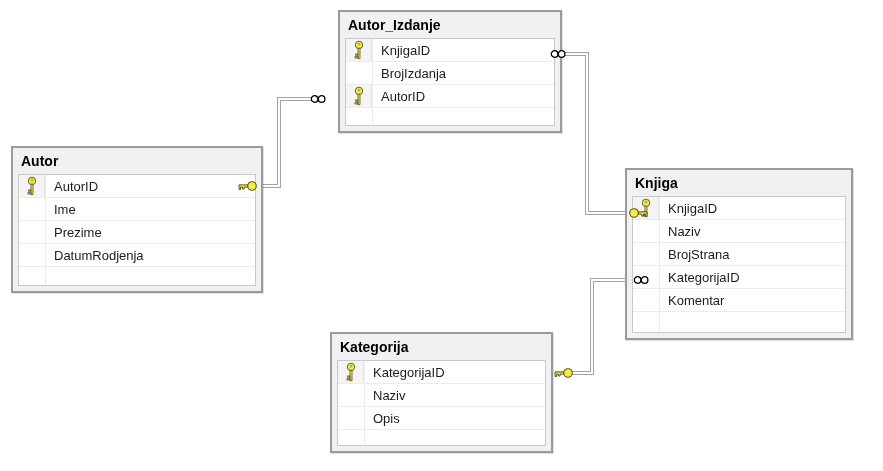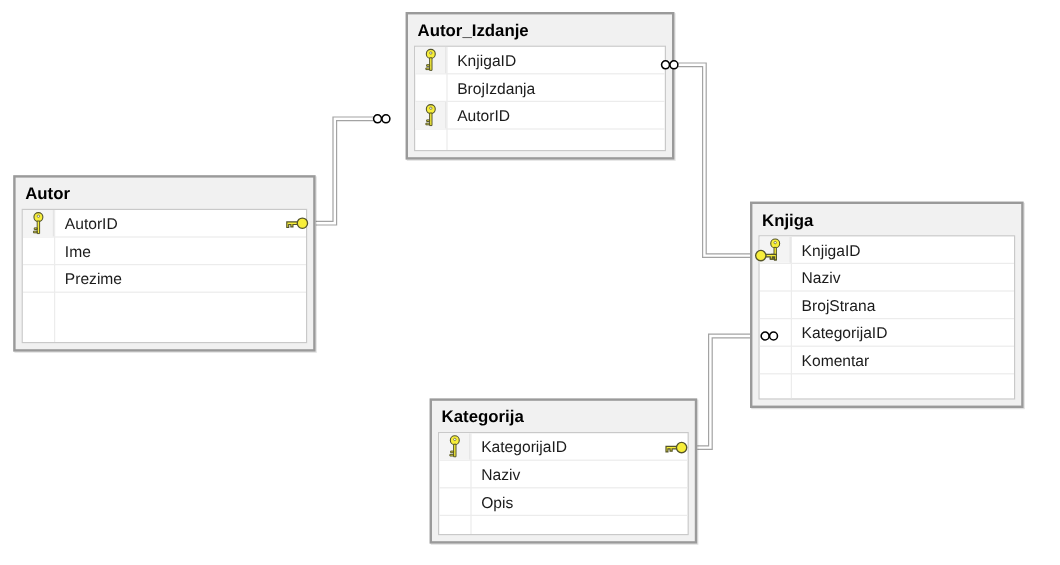--- a/index.html
+++ b/index.html
@@ -100,20 +100,24 @@
         <span class="colname">AutorID</span>
       </div>
       <div class="row">
         <span class="keycell"></span>
         <span class="colname">Ime</span>
       </div>
       <div class="row">
         <span class="keycell"></span>
         <span class="colname">Prezime</span>
       </div>
+      <div class="row">
+        <span class="keycell"></span>
+        <span class="colname">DatumRodjenja</span>
+      </div>
     </div>
   </div>
 
   <div class="dbtable" style="left:613px;top:168px;width:228px;height:172px;margin-left:12px;">
     <div class="title">Knjiga</div>
     <div class="grid">
       <div class="row">
         <span class="keycell pk">
           <svg width="12" height="20" viewBox="0 0 12 22">
               <circle cx="6" cy="5.4" r="4.1" fill="#f7ee3a" stroke="#55552a"></circle>
@@ -135,21 +139,21 @@
         <span class="keycell"></span>
         <span class="colname">KategorijaID</span>
       </div>
       <div class="row">
         <span class="keycell"></span>
         <span class="colname">Komentar</span>
       </div>
     </div>
   </div>
 
-  <div class="dbtable" style="left:330px;top:332px;width:223px;height:121px;margin-left:28px;">
+  <div class="dbtable" style="left:330px;top:332px;width:223px;height:121px;">
     <div class="title">Kategorija</div>
     <div class="grid">
       <div class="row">
         <span class="keycell pk">
           <svg width="12" height="20" viewBox="0 0 12 22">
               <circle cx="6" cy="5.4" r="4.1" fill="#f7ee3a" stroke="#55552a"></circle>
               <circle cx="6" cy="4.6" r="1.1" fill="#ffffff" stroke="#55552a" stroke-width="0.6"></circle>
               <path d="M4.9 9 L7.1 9 L7.1 20.5 L4.9 20.5 Z M4.9 15.3 L2.2 15.3 L2.2 16.8 L4.9 16.8 Z M4.9 18.3 L1.5 18.3 L1.5 19.8 L4.9 19.8 Z" fill="#f7ee3a" stroke="#55552a" stroke-width="0.9"></path>
             </svg>
         </span>

